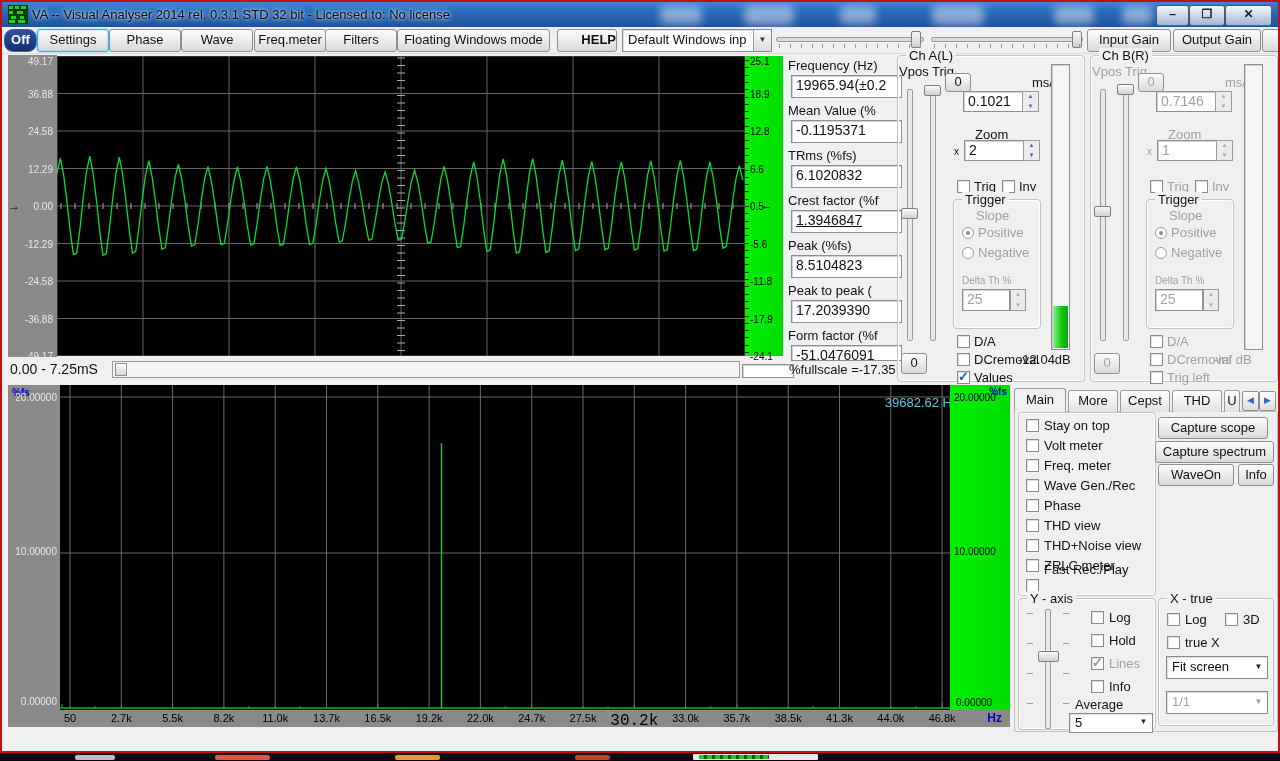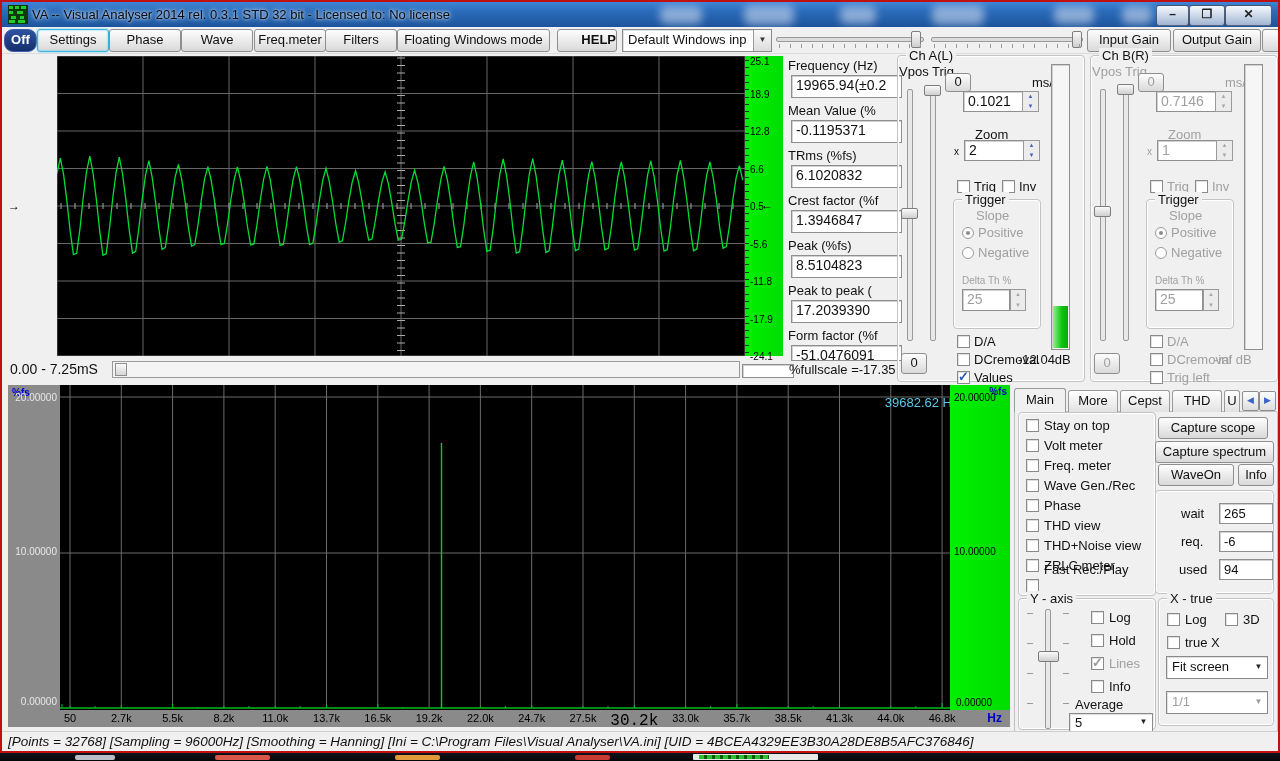--- a/index.html
+++ b/index.html
@@ -150,20 +150,31 @@
         <i style="left: 122.692px;"></i>
         <i style="left: 133.846px;"></i>
         <i style="left: 145px;"></i>
       </div>
     <div class="abs b3d" style="left:1085px;top:2px;width:82px;height:21px;">Input Gain</div>
     <div class="abs b3d" style="left:1171px;top:2px;width:86px;height:21px;">Output Gain</div>
     <div class="abs b3d" style="left:1260px;top:2px;width:18px;height:21px;"></div>
   </div>
 
   <div class="abs" style="left:8px;top:55px;width:775px;height:302px;">
+    <div class="abs gutter" style="left:0;top:0;width:49px;height:302px;" id="scope-ylabels">
+        <div class="axis-lab" style="right: 4px; top: 1px;">49.17</div>
+        <div class="axis-lab" style="right: 4px; top: 33.5px;">36.88</div>
+        <div class="axis-lab" style="right: 4px; top: 71px;">24.58</div>
+        <div class="axis-lab" style="right: 4px; top: 108.5px;">12.29</div>
+        <div class="axis-lab" style="right: 4px; top: 146px;">0.00</div>
+        <div class="axis-lab" style="right: 4px; top: 183.5px;">-12.29</div>
+        <div class="axis-lab" style="right: 4px; top: 221px;">-24.58</div>
+        <div class="axis-lab" style="right: 4px; top: 258.5px;">-36.88</div>
+        <div class="axis-lab" style="right: 4px; top: 296px;">-49.17</div>
+      </div>
     <div class="abs" style="left:0;top:144px;width:20px;height:14px;color:#000;font-size:12px;">→</div>
     <div class="abs" style="left:49px;top:1px;width:688px;height:300px;background:#000;">
       <svg id="scope-svg" width="688" height="300">
           <line x1="0" y1="0" x2="688" y2="0" stroke="#666" stroke-width="1"></line>
           <line x1="0" y1="37.5" x2="688" y2="37.5" stroke="#666" stroke-width="1"></line>
           <line x1="0" y1="75" x2="688" y2="75" stroke="#666" stroke-width="1"></line>
           <line x1="0" y1="112.5" x2="688" y2="112.5" stroke="#666" stroke-width="1"></line>
           <line x1="0" y1="150" x2="688" y2="150" stroke="#666" stroke-width="1"></line>
           <line x1="0" y1="187.5" x2="688" y2="187.5" stroke="#666" stroke-width="1"></line>
           <line x1="0" y1="225" x2="688" y2="225" stroke="#666" stroke-width="1"></line>
@@ -332,21 +343,21 @@
   <div class="abs lab" style="left:789px;top:362px;font-size:13px;">%fullscale =-17.35</div>
 
   <div id="meas">
       <div class="abs lab" style="left: 788px; top: 58px; font-size: 13px;">Frequency (Hz)</div>
       <div class="abs val" style="left: 791px; top: 75px; width: 101px; height: 21px;">19965.94(±0.2</div>
       <div class="abs lab" style="left: 788px; top: 103px; font-size: 13px;">Mean Value (%</div>
       <div class="abs val" style="left: 791px; top: 120px; width: 101px; height: 21px;">-0.1195371</div>
       <div class="abs lab" style="left: 788px; top: 148px; font-size: 13px;">TRms (%fs)</div>
       <div class="abs val" style="left: 791px; top: 165px; width: 101px; height: 21px;">6.1020832</div>
       <div class="abs lab" style="left: 788px; top: 193px; font-size: 13px;">Crest factor (%f</div>
-      <div class="abs val" style="left: 791px; top: 210px; width: 101px; height: 21px;">1.3946847</div>
+      <div class="abs val" style="left: 791px; top: 210px; width: 101px; height: 21px; text-decoration: underline;">1.3946847</div>
       <div class="abs lab" style="left: 788px; top: 238px; font-size: 13px;">Peak (%fs)</div>
       <div class="abs val" style="left: 791px; top: 255px; width: 101px; height: 21px;">8.5104823</div>
       <div class="abs lab" style="left: 788px; top: 283px; font-size: 13px;">Peak to peak (</div>
       <div class="abs val" style="left: 791px; top: 300px; width: 101px; height: 21px;">17.2039390</div>
       <div class="abs lab" style="left: 788px; top: 328px; font-size: 13px;">Form factor (%f</div>
       <div class="abs val" style="left: 791px; top: 345px; width: 101px; height: 14px;">-51.0476091</div>
     </div>
 
   <div class="abs grp" style="left:897px;top:55px;width:186px;height:325px;">
     <span class="grp-t">Ch A(L)</span>
@@ -578,28 +589,20 @@
         <div class="abs lab" style="left: 25px; top: 145px;">ZRLC meter</div>
         <div class="abs cb" style="left: 7px; top: 166px;"></div>
         <div class="abs lab" style="left: 25px; top: 149px;">Fast Rec./Play</div>
       </div>
 
     <div class="abs b3d" style="left:144px;top:32px;width:108px;height:20px;">Capture scope</div>
     <div class="abs b3d" style="left:141px;top:56px;width:117px;height:20px;">Capture spectrum</div>
     <div class="abs b3d" style="left:144px;top:79px;width:74px;height:20px;">WaveOn</div>
     <div class="abs b3d" style="left:224px;top:79px;width:34px;height:20px;">Info</div>
 
-    <div class="abs grp" style="left:141px;top:105px;width:117px;height:102px;">
-      <div class="abs lab" style="left:25px;top:15px;">wait</div>
-      <div class="abs val" style="left:63px;top:12px;width:44px;height:19px;font-size:13px;">265</div>
-      <div class="abs lab" style="left:25px;top:43px;">req.</div>
-      <div class="abs val" style="left:63px;top:40px;width:44px;height:19px;font-size:13px;">-6</div>
-      <div class="abs lab" style="left:23px;top:71px;">used</div>
-      <div class="abs val" style="left:63px;top:68px;width:44px;height:19px;font-size:13px;">94</div>
-    </div>
 
     <div class="abs grp" style="left:4px;top:213px;width:136px;height:130px;">
       <span class="grp-t">Y - axis</span>
       <div class="abs vgroove" style="left:26px;top:10px;height:118px;"></div>
       <div class="abs vthumb" style="left:19px;top:52px;width:19px;"></div>
       <div class="abs" style="left:8px;top:14px;width:6px;height:1px;background:#9a9a9a;"></div>
       <div class="abs" style="left:44px;top:14px;width:6px;height:1px;background:#9a9a9a;"></div>
       <div class="abs" style="left:8px;top:44px;width:6px;height:1px;background:#9a9a9a;"></div>
       <div class="abs" style="left:44px;top:44px;width:6px;height:1px;background:#9a9a9a;"></div>
       <div class="abs" style="left:8px;top:74px;width:6px;height:1px;background:#9a9a9a;"></div>
@@ -633,21 +636,20 @@
         <span class="combo-txt">Fit screen</span>
         <span class="combo-arrow" style="background:none;border:none;color:#222;">▼</span>
       </div>
       <div class="abs combo" style="left:7px;top:92px;width:100px;height:21px;">
         <span class="combo-txt gray">1/1</span>
         <span class="combo-arrow" style="background:none;border:none;color:#9a9a9a;">▼</span>
       </div>
     </div>
   </div>
 
-  <div class="abs statusbar">[Points = 32768]  [Sampling = 96000Hz]  [Smoothing = Hanning]  [Ini = C:\Program Files\Visual Analyser\VA.ini]  [UID = 4BCEA4329EE3B30A28DE8B5AFC376846]</div>
 
   <div class="abs taskbar">
     <div class="abs" style="left:75px;top:2px;width:40px;height:5px;background:#b9bec6;border-radius:2px;"></div>
     <div class="abs" style="left:215px;top:2px;width:55px;height:5px;background:#d8564a;border-radius:2px;"></div>
     <div class="abs" style="left:395px;top:2px;width:45px;height:5px;background:#e09a3a;border-radius:2px;"></div>
     <div class="abs" style="left:575px;top:2px;width:35px;height:5px;background:#c83a32;border-radius:2px;"></div>
     <div class="abs" style="left:693px;top:1px;width:125px;height:6px;background:#e8e8e8;border-radius:1px;">
       <div class="abs" style="left:6px;top:1px;width:70px;height:4px;background:repeating-linear-gradient(90deg,#2ebf2e 0 5px,#0a5c0a 5px 8px);"></div>
     </div>
   </div>

